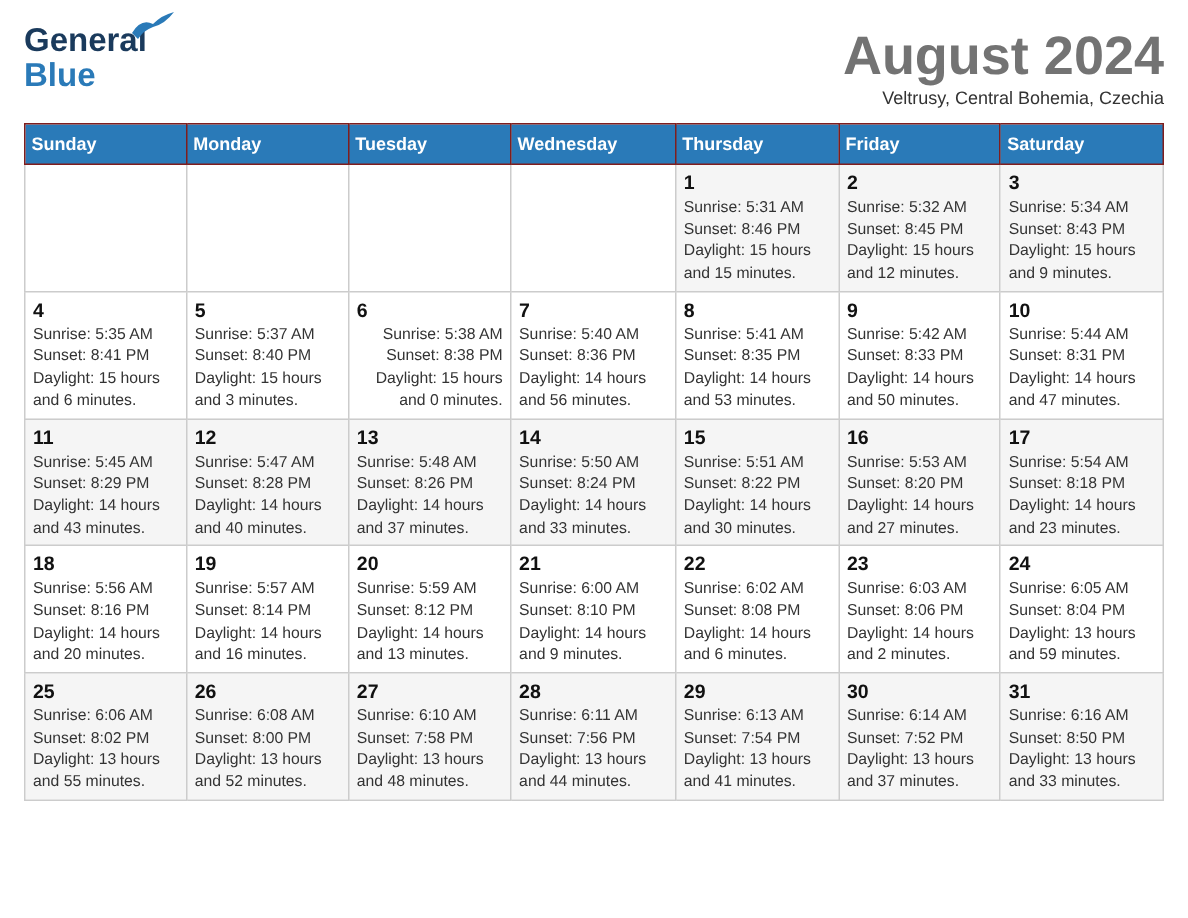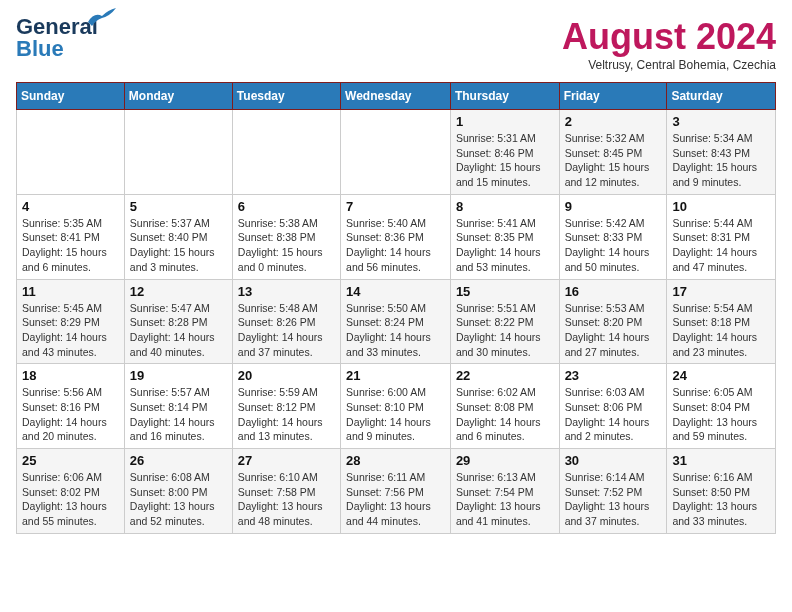--- a/index.html
+++ b/index.html
@@ -26,21 +26,21 @@
       font-weight: bold;
       color: #1a3a5c;
       line-height: 1;
     }
     .title-block {
       text-align: right;
     }
     .calendar-title {
       font-size: 36px;
       font-weight: bold;
-      color: #be185d;
+      color: #737373;
     }
     .calendar-subtitle {
       font-size: 12px;
       color: #333;
     }
     table {
       width: 100%;
       border-collapse: collapse;
       font-size: 11px;
     }
@@ -155,21 +155,21 @@
         </td>
         <td>
           <div class="day-number">5</div>
           <div class="day-info" style="white-space: pre-line;">Sunrise: 5:37 AM
 Sunset: 8:40 PM
 Daylight: 15 hours
 and 3 minutes.</div>
         </td>
         <td>
           <div class="day-number">6</div>
-          <div class="day-info" style="white-space: pre-line;">Sunrise: 5:38 AM
+          <div class="day-info" style="white-space: pre-line; text-align: right;">Sunrise: 5:38 AM
 Sunset: 8:38 PM
 Daylight: 15 hours
 and 0 minutes.</div>
         </td>
         <td>
           <div class="day-number">7</div>
           <div class="day-info" style="white-space: pre-line;">Sunrise: 5:40 AM
 Sunset: 8:36 PM
 Daylight: 14 hours
 and 56 minutes.</div>

